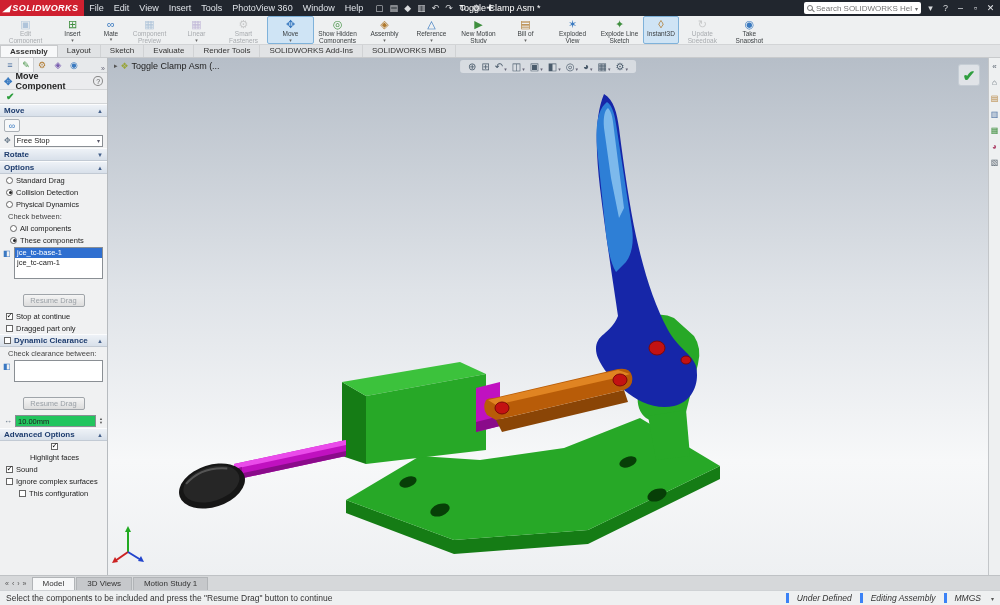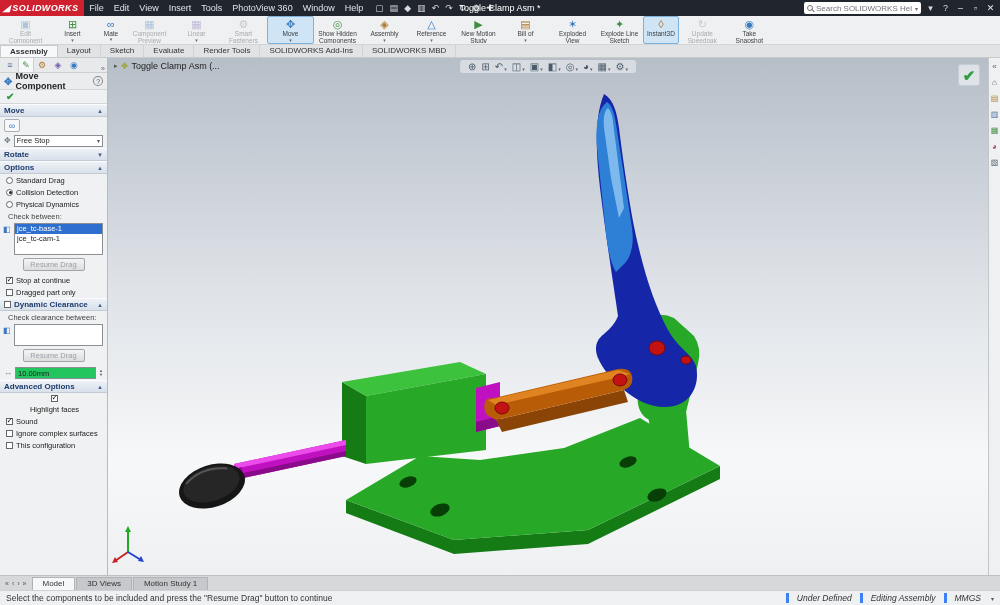--- a/index.html
+++ b/index.html
@@ -55,21 +55,21 @@
   .rad { width:7px; height:7px; border:1px solid #666; border-radius:50%; background:#fff; position:relative; flex:none;}
   .rad.on::after { content:''; position:absolute; left:1.5px; top:1.5px; width:3px; height:3px; background:#222; border-radius:50%;}
   .cb { width:7px; height:7px; border:1px solid #666; background:#fff; position:relative; flex:none;}
   .cb.on::after { content:'\2713'; position:absolute; left:-0.5px; top:-2.5px; font-size:8px; color:#111;}
   .pm-listwrap { position:relative; padding:1px 4px 1px 14px; }
   .pm-listicon { position:absolute; left:3px; top:3px; font-size:8px; }
   .pm-list { background:#fff; border:1px solid #8a8f94; height:32px; overflow:hidden;}
   .pm-list.small { height:22px; }
   .pm-list-item { padding:0 2px; line-height:10px; font-size:7.5px; white-space:nowrap; overflow:hidden;}
   .pm-list-item.selected { background:var(--selection-blue,#2f6fd0); color:#fff;}
-  .pm-btn { display:block; margin:2px auto 3px; width:62px; height:13px; line-height:11px; text-align:center; background:linear-gradient(#f5f5f5,#dddddd); border:1px solid #a0a5aa; border-radius:2px; color:#9aa0a6; font-size:7.5px;}
+  .pm-btn { display:block; margin:14px auto 3px; width:62px; height:13px; line-height:11px; text-align:center; background:linear-gradient(#f5f5f5,#dddddd); border:1px solid #a0a5aa; border-radius:2px; color:#9aa0a6; font-size:7.5px;}
   .pm-num { flex:1; background:#22c55e; border:1px solid #8a8f94; height:12px; line-height:11px; padding:0 2px; font-size:7.5px;}
   .pm-spin { display:flex; flex-direction:column; font-size:4px; color:#555; line-height:4px;}
   .pm-tool { width:16px; height:13px; border:1px solid #aab0b6; background:#f7f8f9; text-align:center; line-height:12px; font-size:9px; border-radius:2px;}
 
   
   .viewport { position:absolute; left:108px; top:58px; right:12px; bottom:30px; background:linear-gradient(var(--viewport-top,#b6bec8), #dfe3e8 45%, #f7f8f9 78%, var(--viewport-bottom,#eef0f2)); overflow:hidden; z-index:5;}
   .flyout { position:absolute; left:6px; top:3px; display:flex; align-items:center; gap:3px; font-size:9px; color:#222; z-index:8;}
   .flyout .tri { color:#555; font-size:7px; }
   .headsup { position:absolute; top:2px; left:50%; transform:translateX(-50%); display:flex; align-items:center; gap:1px; padding:1px 6px; background:rgba(255,255,255,.45); border-radius:3px; font-size:10px; color:#4a5b6b; z-index:8;}
   .hu-item { display:flex; align-items:flex-end; padding:0 2px; }
@@ -278,20 +278,30 @@
         <label class="pm-row" style="padding-left: 6px;">
           <span class="rad on"></span>
           <span class="pm-lbl">Collision Detection</span>
         </label>
         <label class="pm-row" style="padding-left: 6px;">
           <span class="rad"></span>
           <span class="pm-lbl">Physical Dynamics</span>
         </label>
       </div>
     <div class="pm-sublabel">Check between:</div>
+    <div>
+        <label class="pm-row" style="padding-left: 10px;">
+          <span class="rad"></span>
+          <span class="pm-lbl">All components</span>
+        </label>
+        <label class="pm-row" style="padding-left: 10px;">
+          <span class="rad on"></span>
+          <span class="pm-lbl">These components</span>
+        </label>
+      </div>
     <div class="pm-listwrap">
       <span class="pm-listicon" style="color: rgb(58, 120, 194);">◧</span>
       <div class="pm-list">
           <div class="pm-list-item selected">jce_tc-base-1</div>
           <div class="pm-list-item">jce_tc-cam-1</div>
         </div>
     </div>
     <div class="pm-btn">Resume Drag</div>
     <div>
         <label class="pm-row" style="padding-left: 6px;">
@@ -331,21 +341,21 @@
           <span class="pm-lbl">Highlight faces</span>
         </label>
         <label class="pm-row" style="padding-left: 6px;">
           <span class="cb on"></span>
           <span class="pm-lbl">Sound</span>
         </label>
         <label class="pm-row" style="padding-left: 6px;">
           <span class="cb"></span>
           <span class="pm-lbl">Ignore complex surfaces</span>
         </label>
-        <label class="pm-row" style="padding-left: 6px;">
+        <label class="pm-row" style="padding-left: 19px;">
           <span class="cb"></span>
           <span class="pm-lbl">This configuration</span>
         </label>
       </div>
 
   </div>
 </aside>
 
 <div class="viewport">
 

